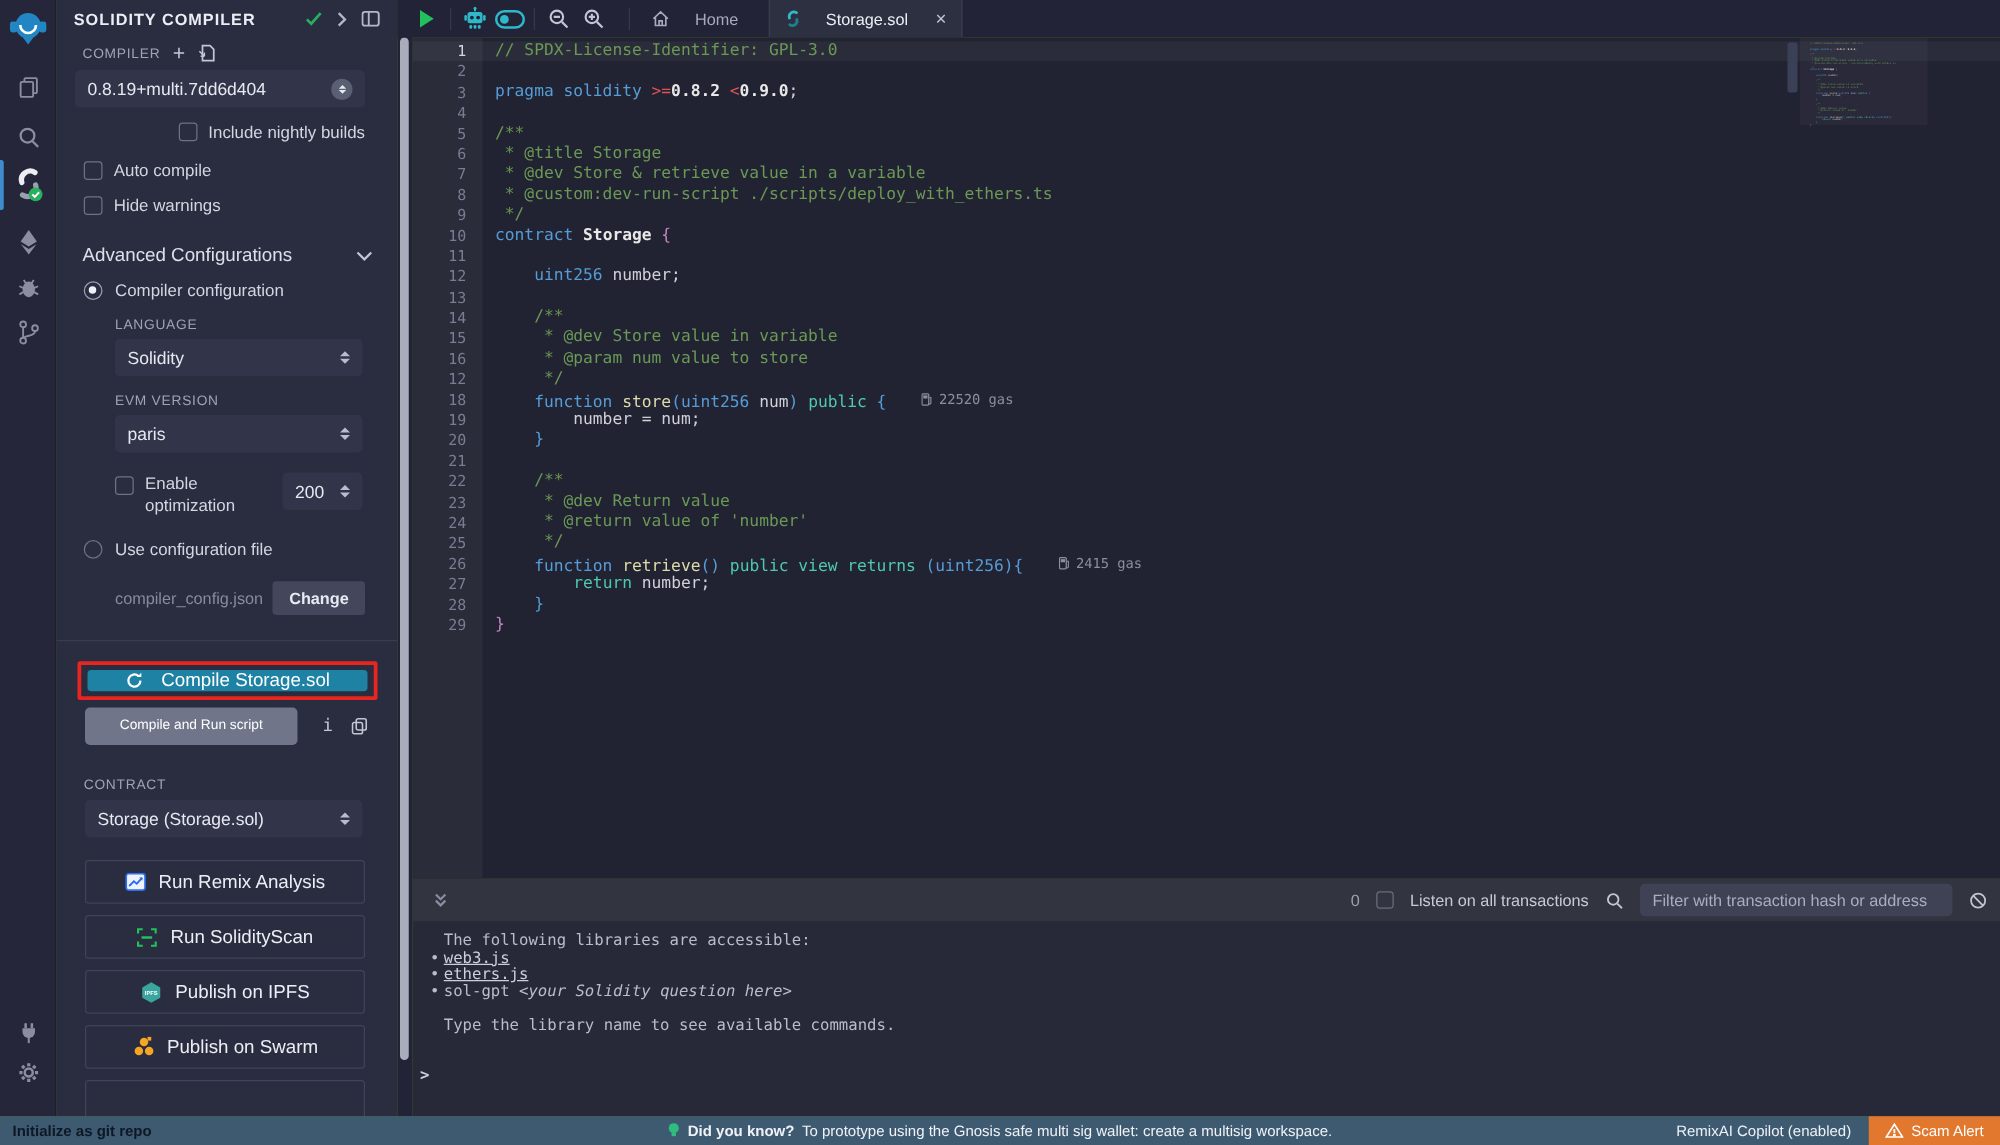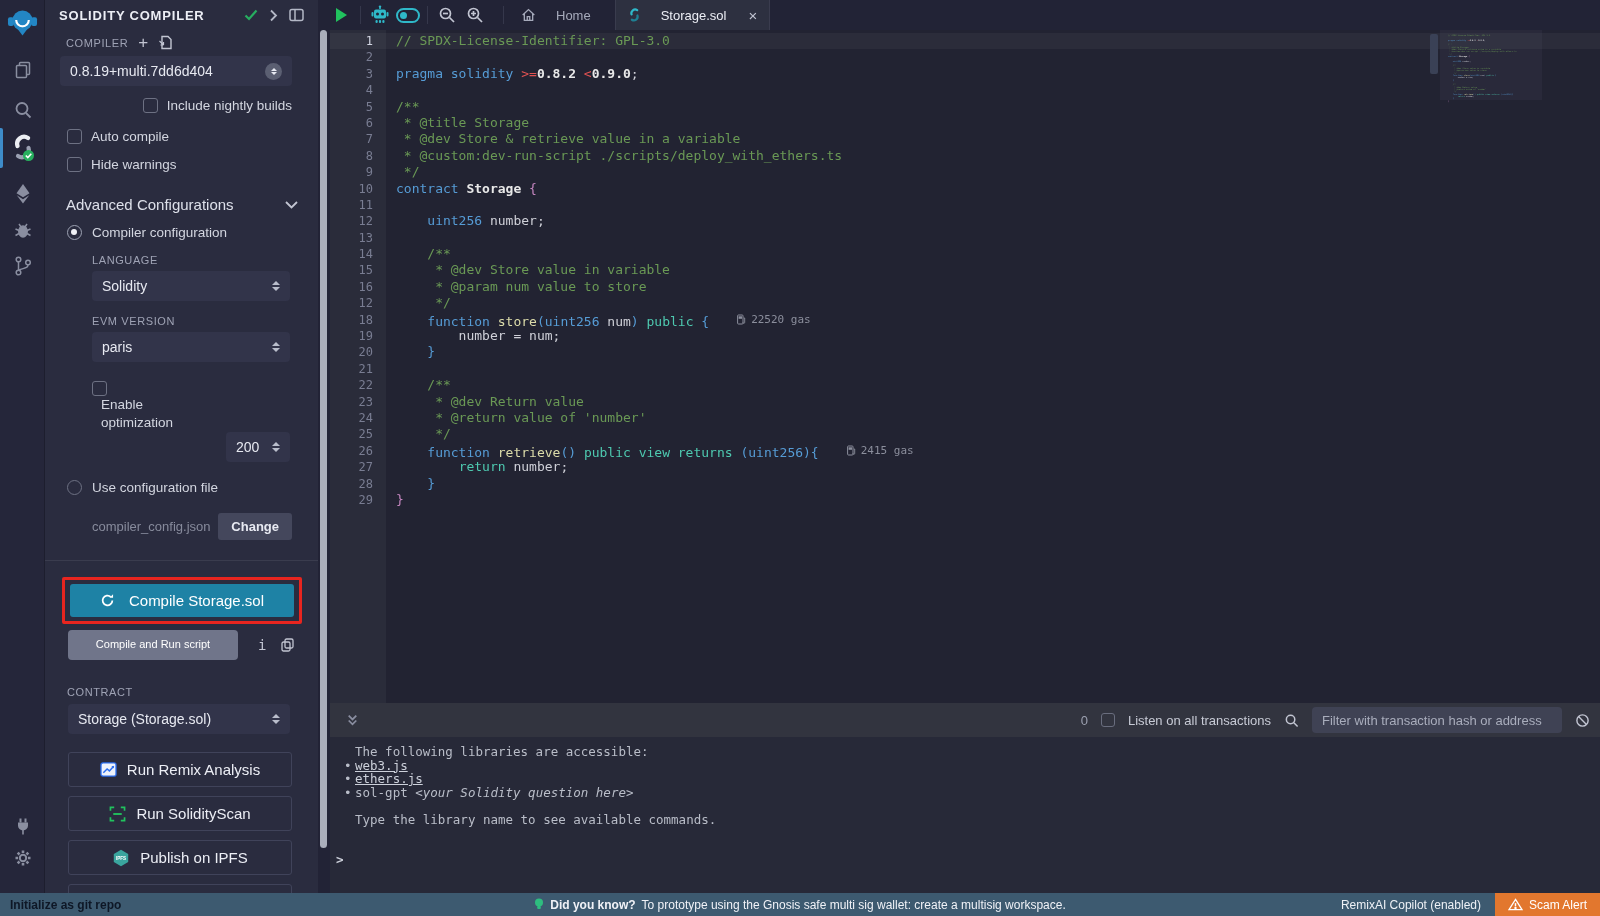--- a/index.html
+++ b/index.html
@@ -34,30 +34,30 @@
   .hide-row { padding:13px 0 0 22px; }
   .adv-header { display:flex; align-items:center; padding:24px 20px 0 21px; cursor:pointer; }
   .adv-title { font-size:15px; color:#dde0ea; }
   .radio-row { display:flex; align-items:center; gap:10px; padding:12px 0 0 22px; font-size:13.5px; color:#d3d6e0; }
   .radio { width:15px; height:15px; border-radius:50%; border:1.5px solid #9ca1b2; position:relative; flex:none; cursor:pointer; }
   .radio.sel-on::after { content:""; position:absolute; left:3px; top:3px; width:6px; height:6px; border-radius:50%; background:#f0f1f6; }
   .radio.sel-off { border-color:#6d7183; }
   .sub { padding-left:47px; padding-right:28px; }
   .sub .label-sm { display:block; padding:14px 0 5px 0; }
   .sub .sel { width:198px; }
-  .opt-row { display:flex; align-items:flex-start; padding:16px 28px 0 47px;flex-direction:column; }
+  .opt-row { display:flex; align-items:flex-start; padding:16px 28px 0 47px; }
   .opt-row .chk { margin-top:3px; }
   .opt-label { font-size:13.5px; color:#d3d6e0; line-height:1.35; width:92px; margin-left:9px; }
   .opt-num { margin-left:auto; width:64px; }
   .cfg-row { display:flex; align-items:center; padding:18px 26px 0 47px; }
   .cfg-file { font-size:13px; color:#878b9c; }
   .change-btn { margin-left:auto; background:#44475c; border:none; border-radius:3px; color:#e8eaf2; font-size:13px; font-weight:bold; padding:6px 13px; cursor:pointer; }
   .section-split { border:none; border-top:1px solid #3a3c4e; margin:20px 0 0 0; }
   .compile-wrap { margin:16px 16px 0 17px; border:3px solid #e8251f; border-radius:2px; padding:4px 5px; }
-  .compile-btn { width:100%; height:33px; background:#1e82a5; border:none; border-radius:3px; color:#fff; font-size:15px; display:flex; align-items:center; justify-content:center; gap:14px; cursor:pointer; font-family:"Liberation Sans",sans-serif; }
+  .compile-btn { width:100%; height:17px; background:#1e82a5; border:none; border-radius:3px; color:#fff; font-size:15px; display:flex; align-items:center; justify-content:center; gap:14px; cursor:pointer; font-family:"Liberation Sans",sans-serif; }
   .tip-row { display:flex; align-items:center; gap:20px; margin:6px 0 0 23px; }
   .tooltip { width:170px; background:#70758a; border-radius:4px; color:#fff; font-size:11px; text-align:center; padding:8px 6px; line-height:1.25; }
   .tip-icons { display:flex; align-items:center; gap:15px; color:#c2c5d2; }
   .i-glyph { font-family:"DejaVu Sans Mono",monospace; font-size:14px; }
   .contract-label { padding:26px 0 0 22px; display:block; }
   .contract-sel { margin:6px 0 0 23px; width:222px; }
   .actions { margin:18px 0 0 23px; display:flex; flex-direction:column; gap:9px; width:224px; }
   .action-btn { height:35px; border:1px solid #40435a; border-radius:3px; background:transparent; color:#eceef5; font-size:15px; display:flex; align-items:center; justify-content:center; gap:10px; cursor:pointer; font-family:"Liberation Sans",sans-serif; }
 
   

